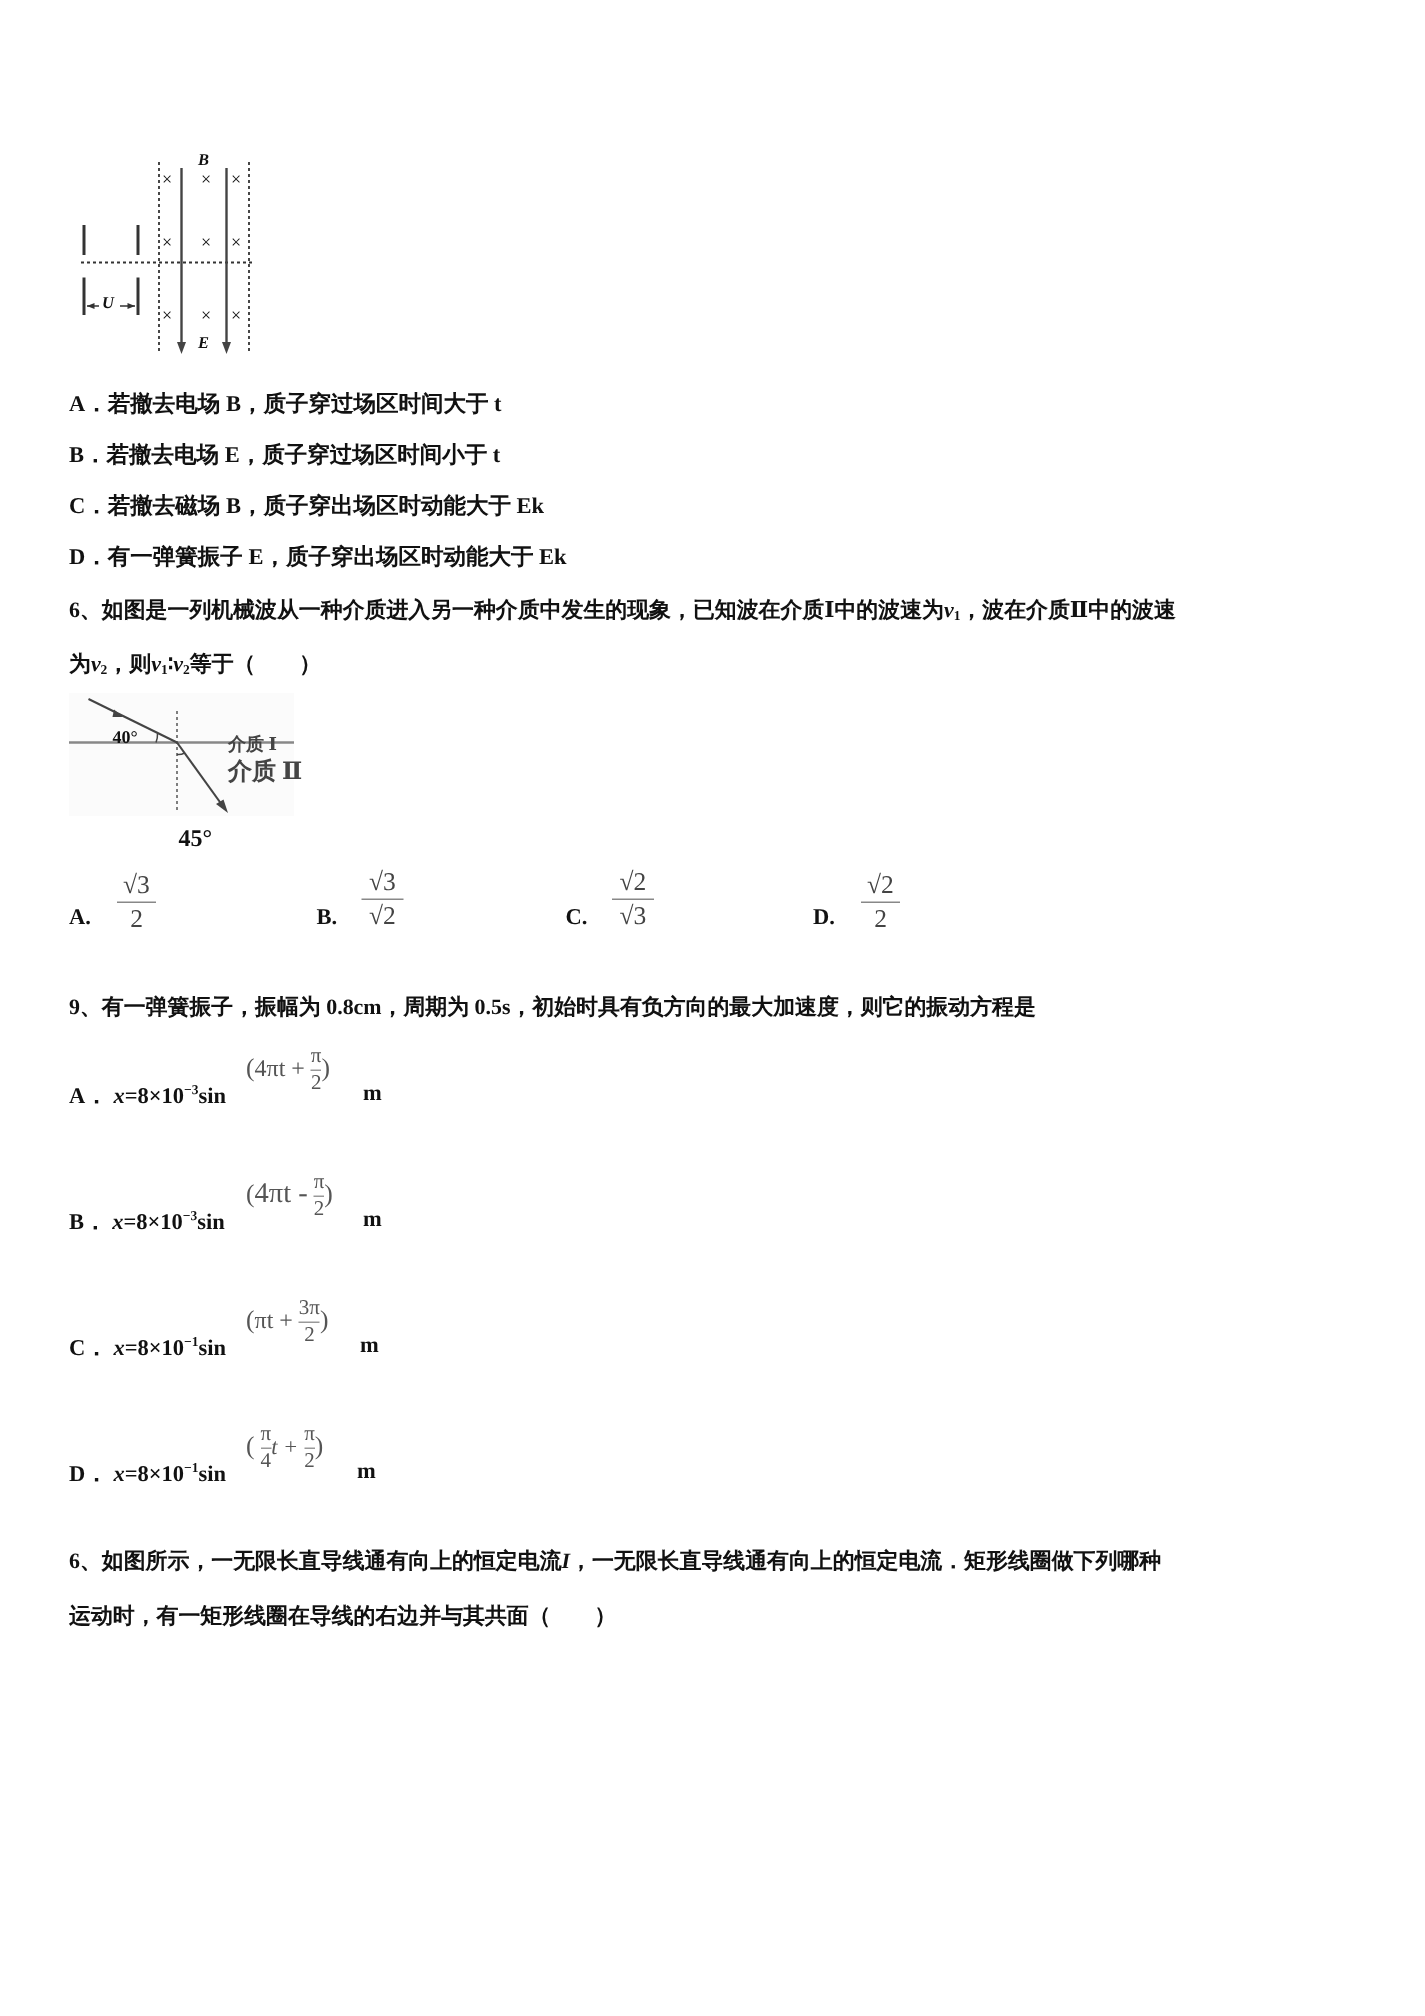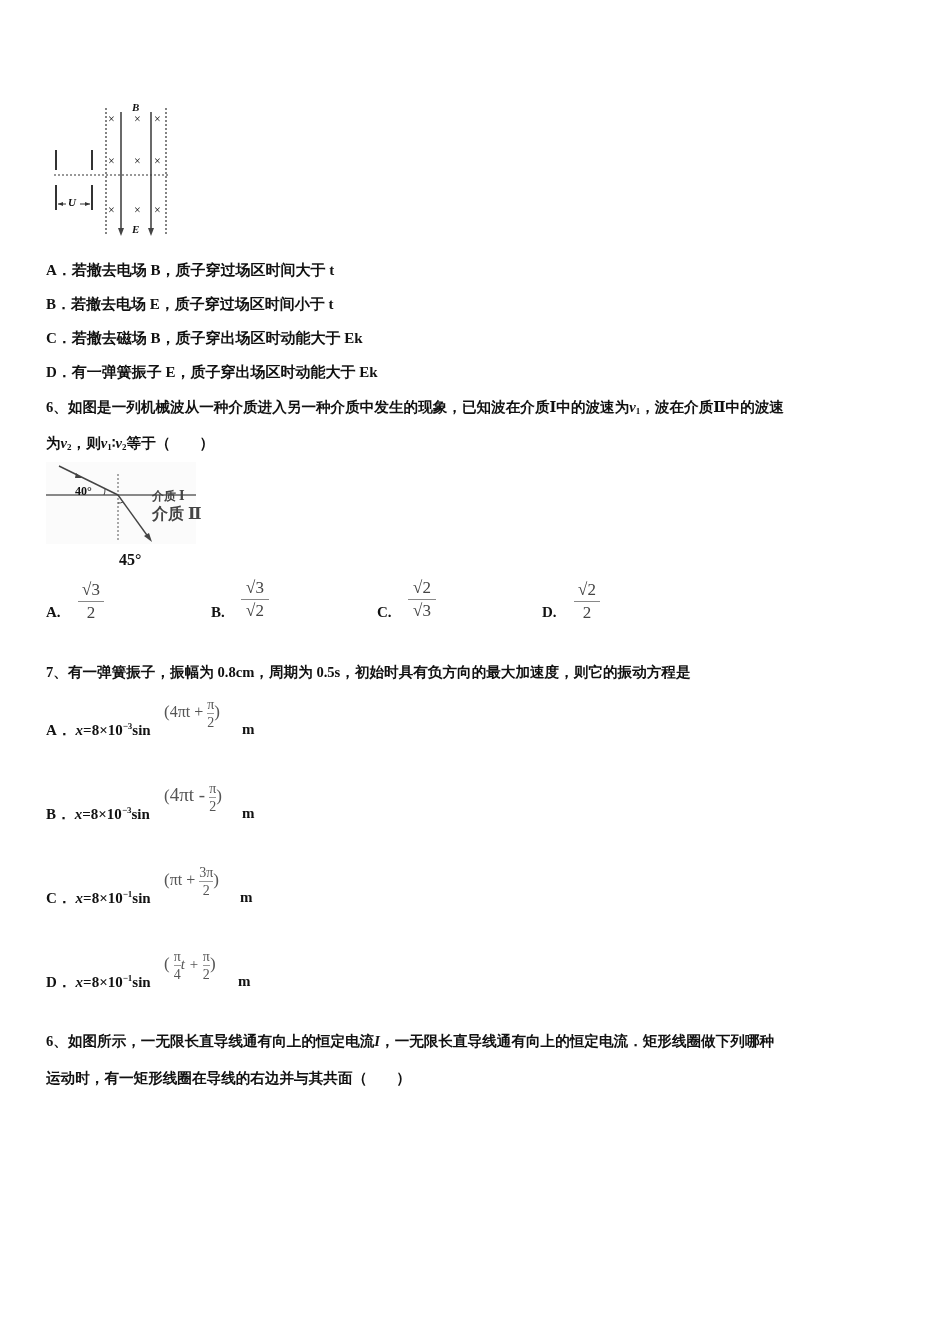--- a/index.html
+++ b/index.html
@@ -114,21 +114,21 @@
     <span class="den">√3</span>
 </div>
 <span class="opt-label" style="left:542px;top:604px;">D.</span>
 <div class="frac" style="left:574px;top:580px;width:26px;">
   <span class="num">√2</span>
     <span class="bar"></span>
     <span class="den">2</span>
 </div>
 
 <div class="line" style="top:662px;font-size:14.6px;">
-  <span>7、有一弹簧振子，振幅为 0.8cm，周期为 0.5s，初始时具有负方向的最大加速度，则它的振动方程是</span>
+  <span>9、有一弹簧振子，振幅为 0.8cm，周期为 0.5s，初始时具有负方向的最大加速度，则它的振动方程是</span>
 </div>
 
 <div class="eq" style="left:46px;top:721px;">
   <span>A．</span>
   <span class="it">x</span><span>=8×10</span><sup>−3</sup><span>sin</span>
 </div>
 <div class="phase" style="left:164px;top:697px;">
   <span class="paren">(</span><span style="font-size:16px;">4πt +</span>
   <span class="pf"><span>π</span><span class="bar"></span><span>2</span></span><span class="paren">)</span>
 </div>

